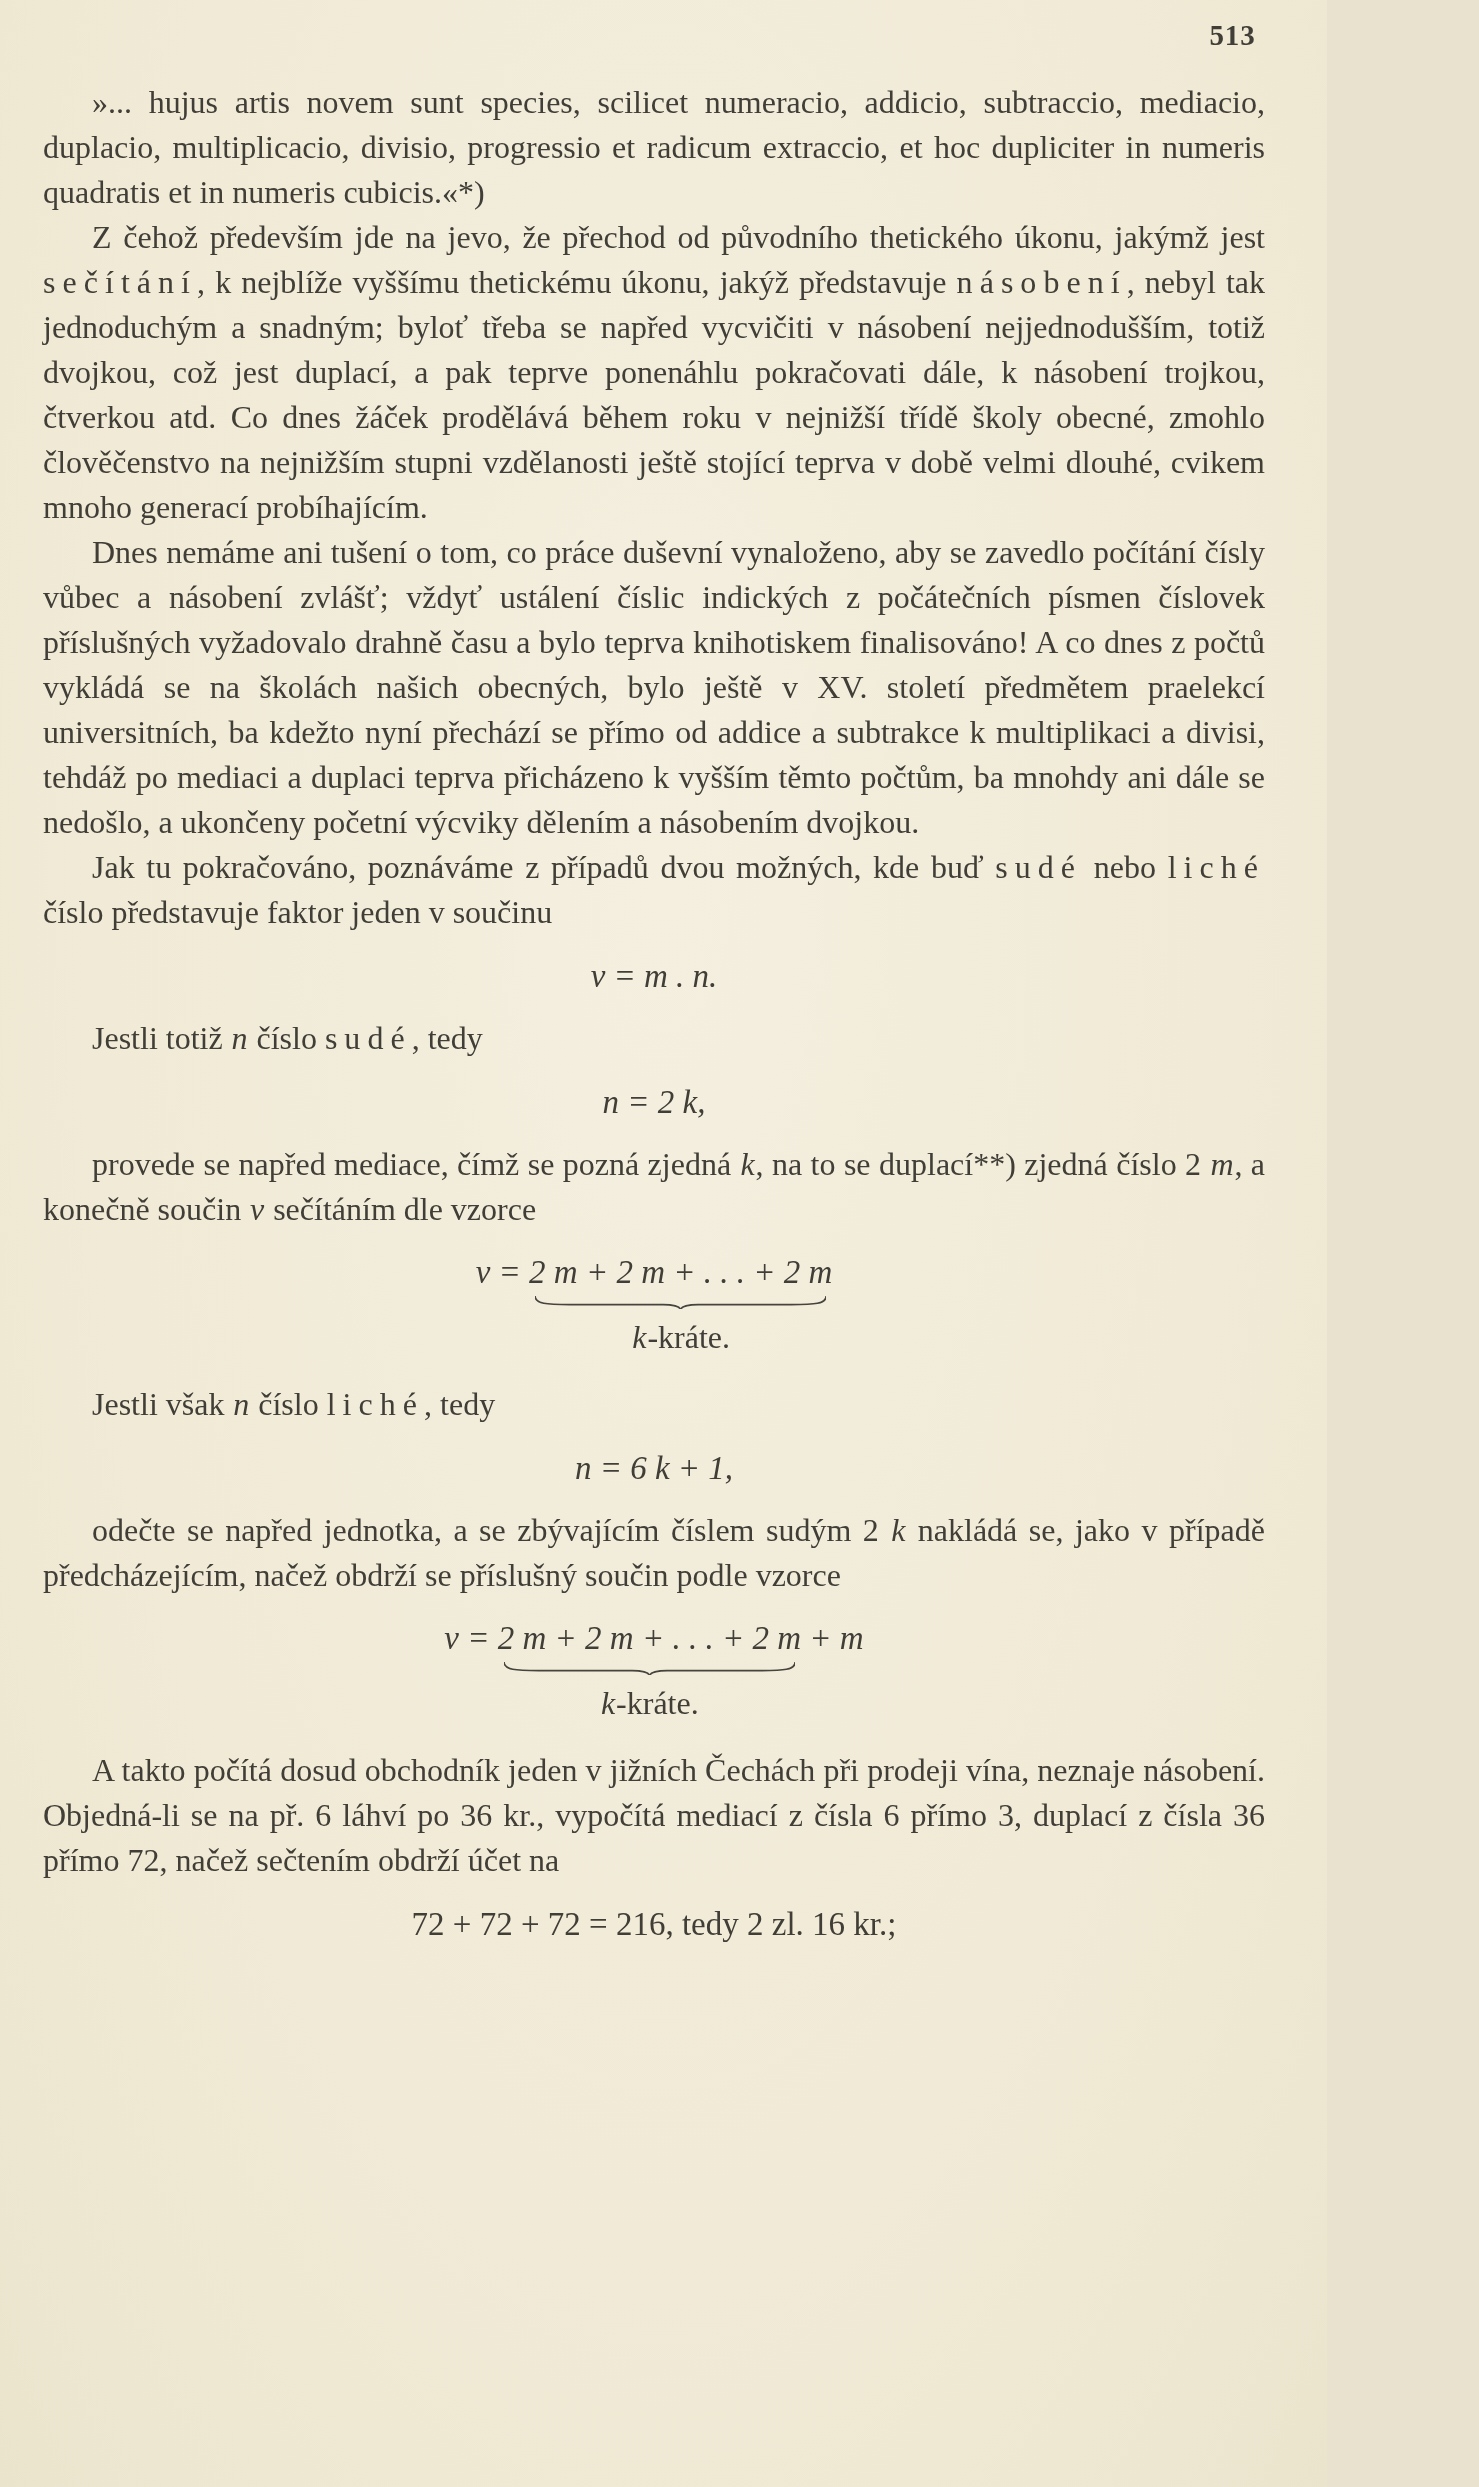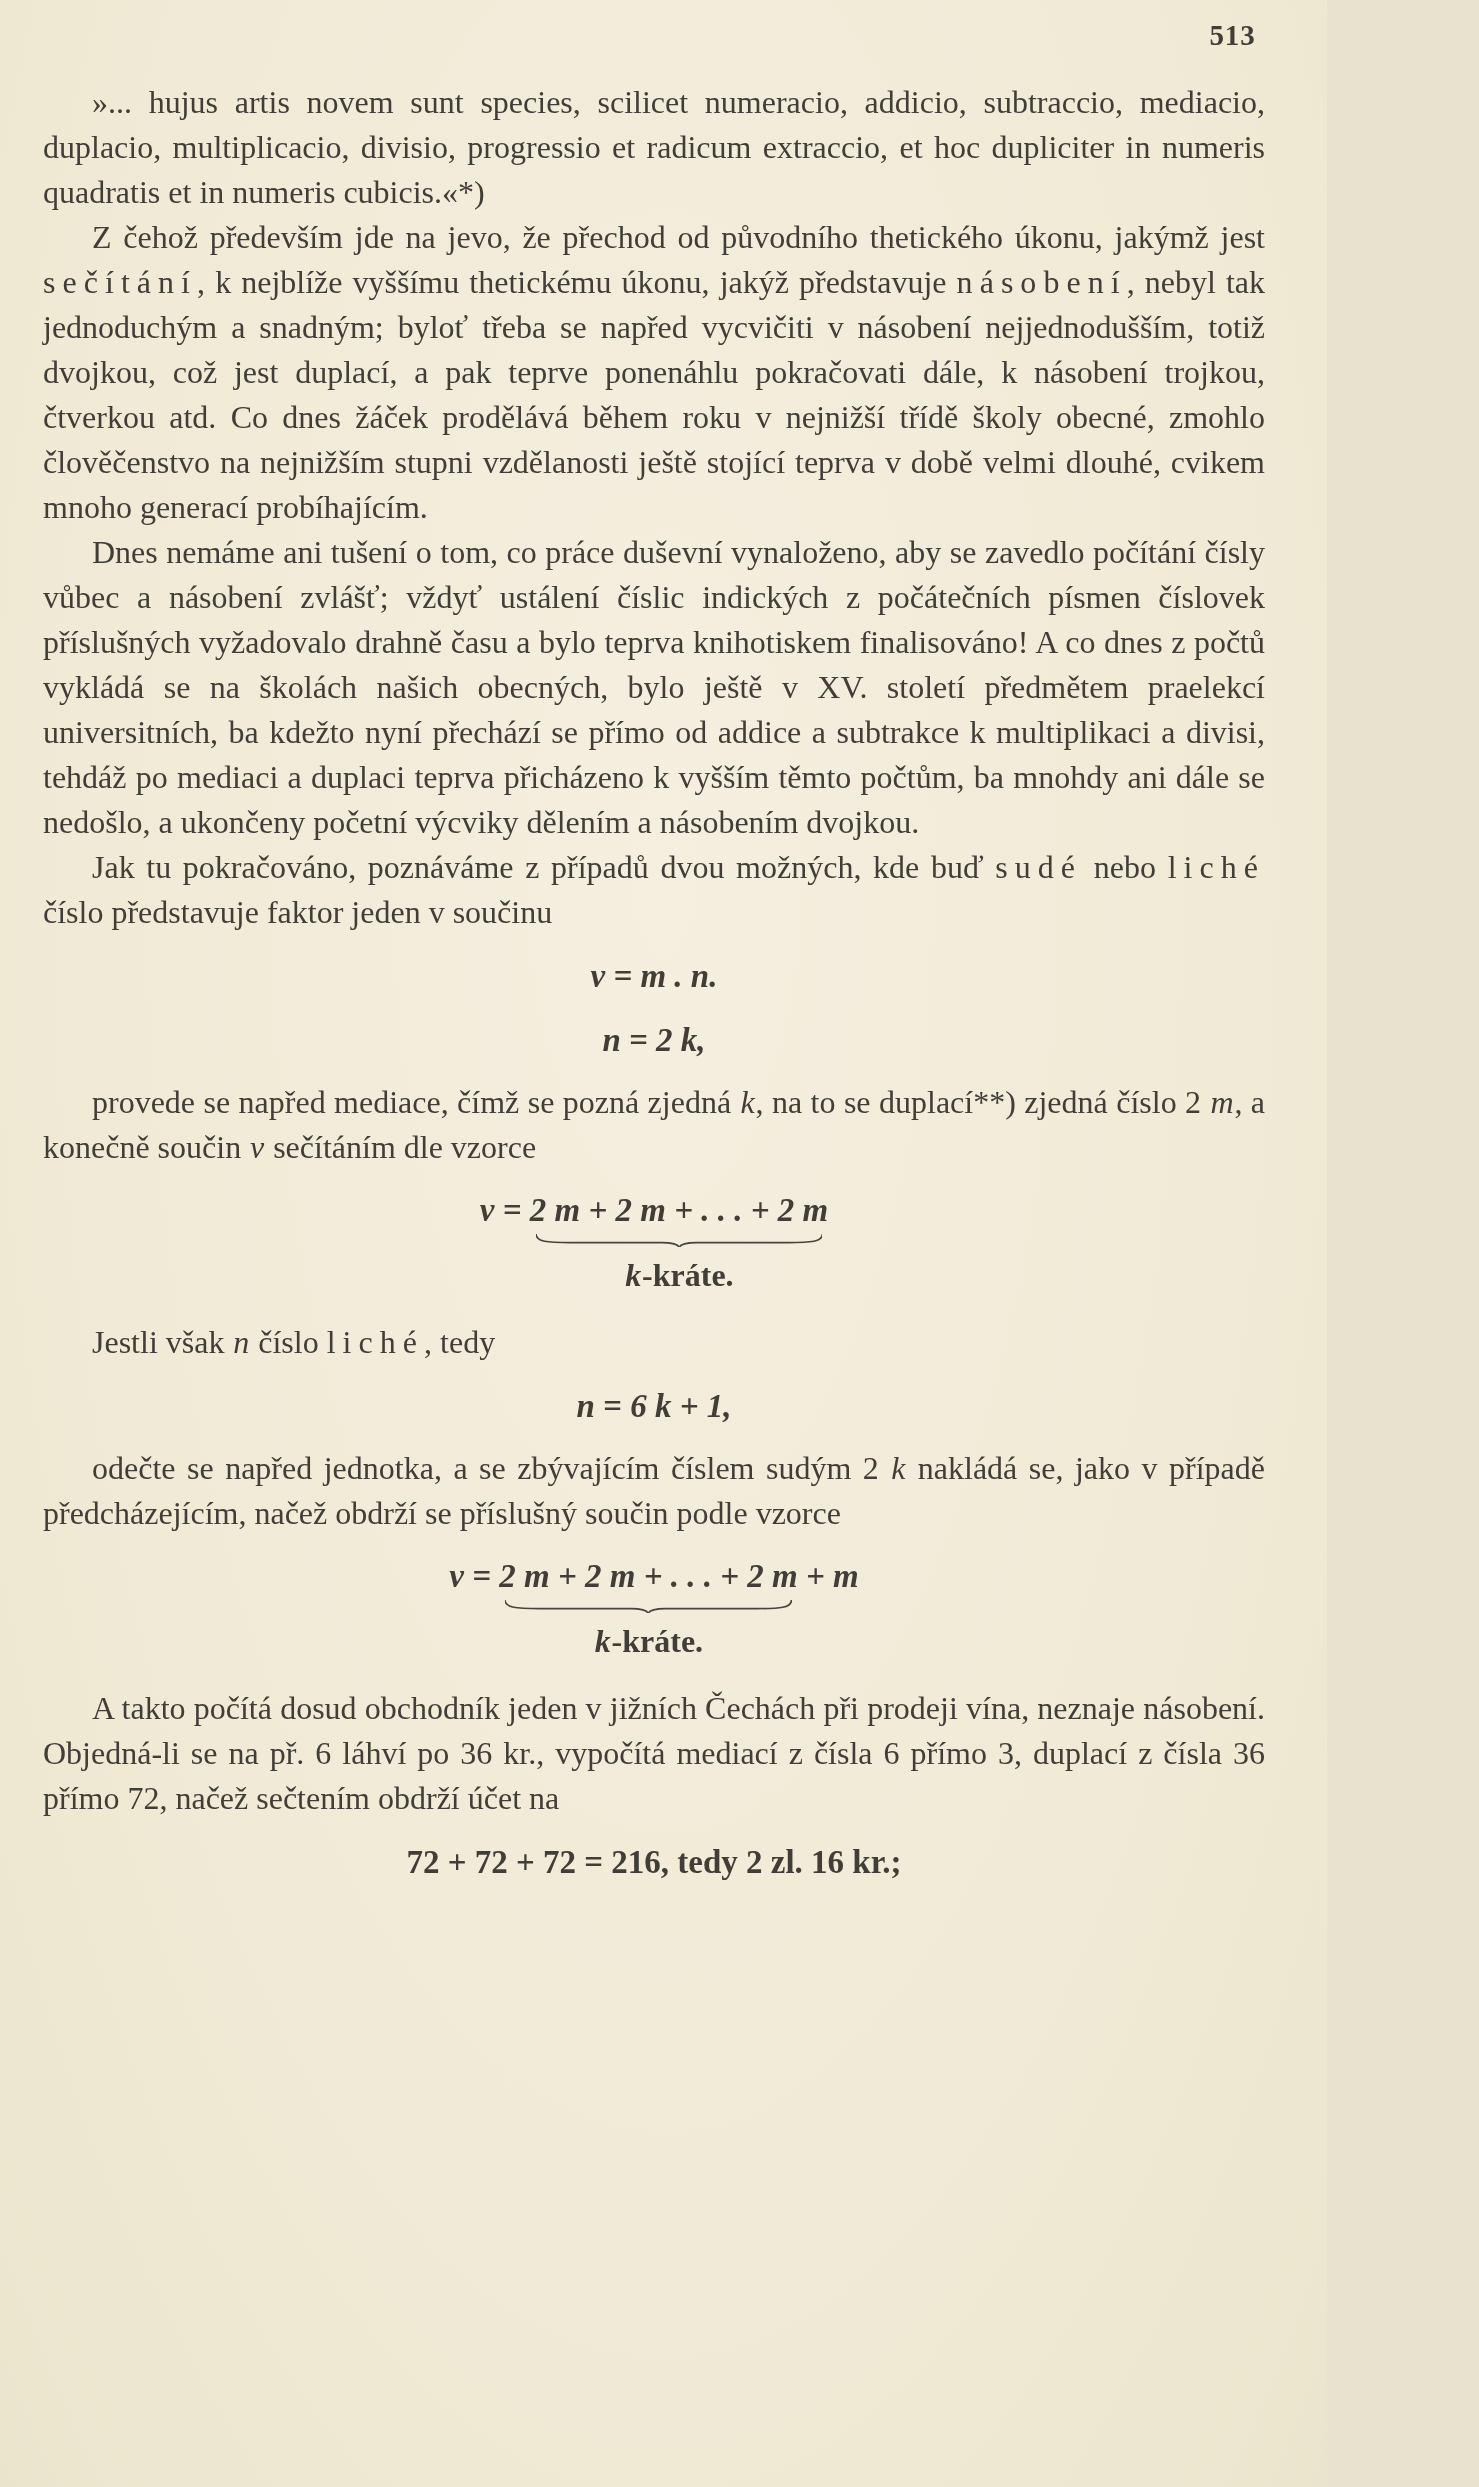--- a/index.html
+++ b/index.html
@@ -33,21 +33,20 @@
   }
   .para { text-indent: 49px; }
   .sperr { letter-spacing: 0.22em; margin-top: 40px; }
   .var { font-style: italic; padding: 0 0.9px; }
   .formula {
     text-align: center;
     text-indent: 0;
     font-size: 33px;
     font-style: italic;
     margin: 19px 0 17px 0;
-    font-weight: bold;
   }
   .formula.roman { font-style: normal; }
   .braced-formula { margin: 18px 0 87px 0; }
   .braced { position: relative; display: inline-block; }
   .brace {
     position: absolute;
     left: 2%;
     top: calc(100% + 0.9px);
     width: 96%;
     height: 13.2px;
@@ -95,20 +94,21 @@
     <p class="para">»... hujus artis novem sunt species, scilicet numeracio, addicio, subtraccio, mediacio, duplacio, multiplicacio, divisio, progressio et radicum extraccio, et hoc dupliciter in numeris quadratis et in numeris cubicis.«*)</p>
 
     <p class="para"><span>Z čehož především jde na jevo, že přechod od původního thetického úkonu, jakýmž jest </span><span class="sperr">sečítání</span><span>, k nejblíže vyššímu thetickému úkonu, jakýž představuje </span><span class="sperr">násobení</span><span>, nebyl tak jednoduchým a snadným; byloť třeba se napřed vycvičiti v násobení nejjednodušším, totiž dvojkou, což jest duplací, a pak teprve ponenáhlu pokračovati dále, k násobení trojkou, čtverkou atd. Co dnes žáček prodělává během roku v nejnižší třídě školy obecné, zmohlo člověčenstvo na nejnižším stupni vzdělanosti ještě stojící teprva v době velmi dlouhé, cvikem mnoho generací probíhajícím.</span></p>
 
     <p class="para">Dnes nemáme ani tušení o tom, co práce duševní vynaloženo, aby se zavedlo počítání čísly vůbec a násobení zvlášť; vždyť ustálení číslic indických z počátečních písmen číslovek příslušných vyžadovalo drahně času a bylo teprva knihotiskem finalisováno! A co dnes z počtů vykládá se na školách našich obecných, bylo ještě v XV. století předmětem praelekcí universitních, ba kdežto nyní přechází se přímo od addice a subtrakce k multiplikaci a divisi, tehdáž po mediaci a duplaci teprva přicházeno k vyšším těmto počtům, ba mnohdy ani dále se nedošlo, a ukončeny početní výcviky dělením a násobením dvojkou.</p>
 
     <p class="para"><span>Jak tu pokračováno, poznáváme z případů dvou možných, kde buď </span><span class="sperr">sudé</span><span> nebo </span><span class="sperr">liché</span><span> číslo představuje faktor jeden v součinu</span></p>
 
     <div class="formula">v = m . n.</div>
 
+    <p class="para"><span>Jestli totiž </span><span class="var">n</span><span> číslo </span><span class="sperr">sudé</span><span>, tedy</span></p>
 
     <div class="formula">n = 2 k,</div>
 
     <p class="para"><span>provede se napřed mediace, čímž se pozná zjedná </span><span class="var">k</span><span>, na to se duplací**) zjedná číslo 2 </span><span class="var">m</span><span>, a konečně součin </span><span class="var">v</span><span> sečítáním dle vzorce</span></p>
 
     <div class="formula braced-formula"><span>v = </span><span class="braced"><span>2 m + 2 m + . . . + 2 m</span><svg class="brace" viewBox="0 0 100 10" preserveAspectRatio="none" aria-hidden="true">
             <path d="M0,0 C0,6 4,6.5 12,6.5 L44,6.5 C47.5,6.5 49.5,8 50,10 C50.5,8 52.5,6.5 56,6.5 L88,6.5 C96,6.5 100,6 100,0"></path>
           </svg><span class="brace-label"><span class="var">k</span><span>-kráte.</span></span></span></div>
 
     <p class="para"><span>Jestli však </span><span class="var">n</span><span> číslo </span><span class="sperr">liché</span><span>, tedy</span></p>

